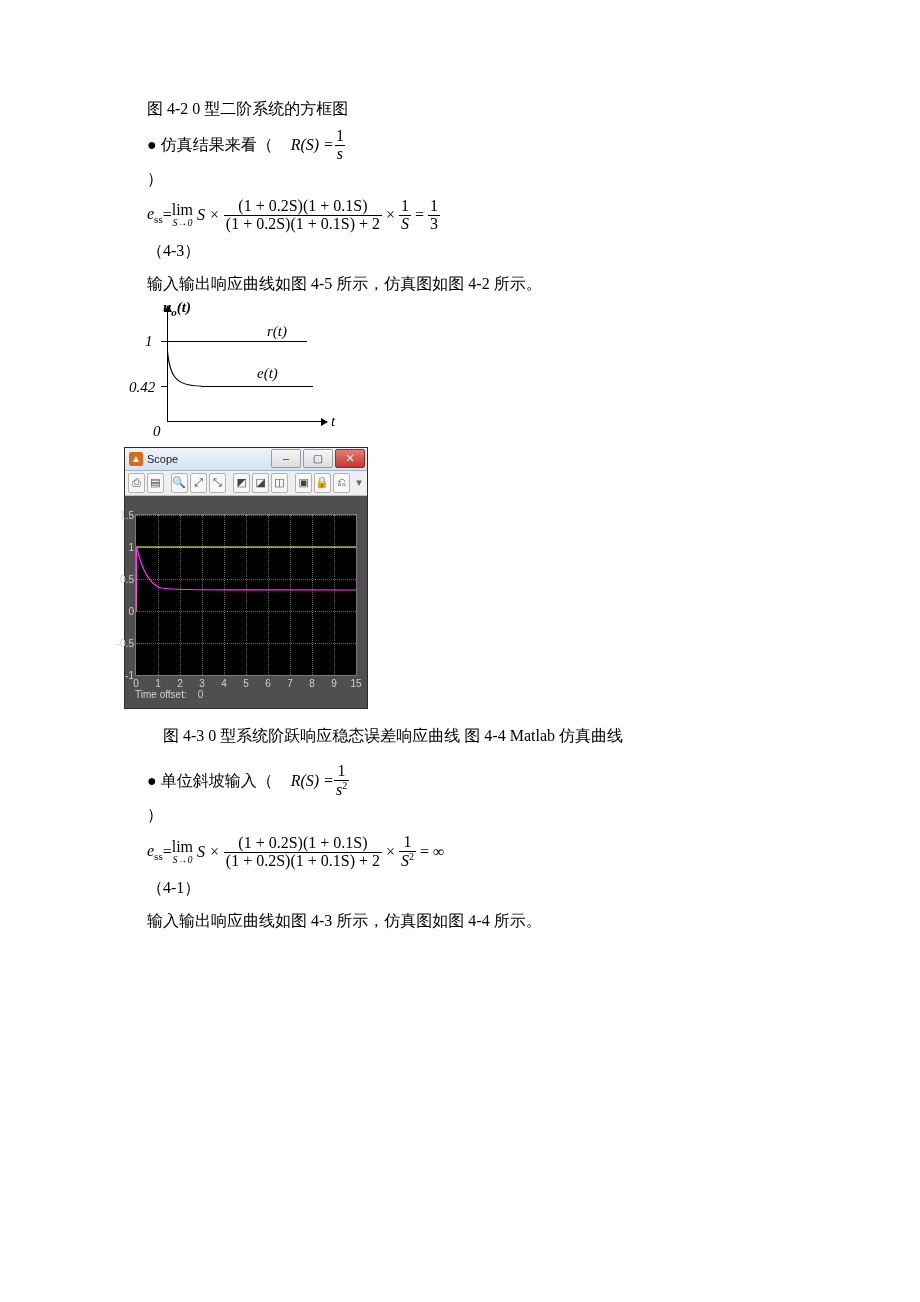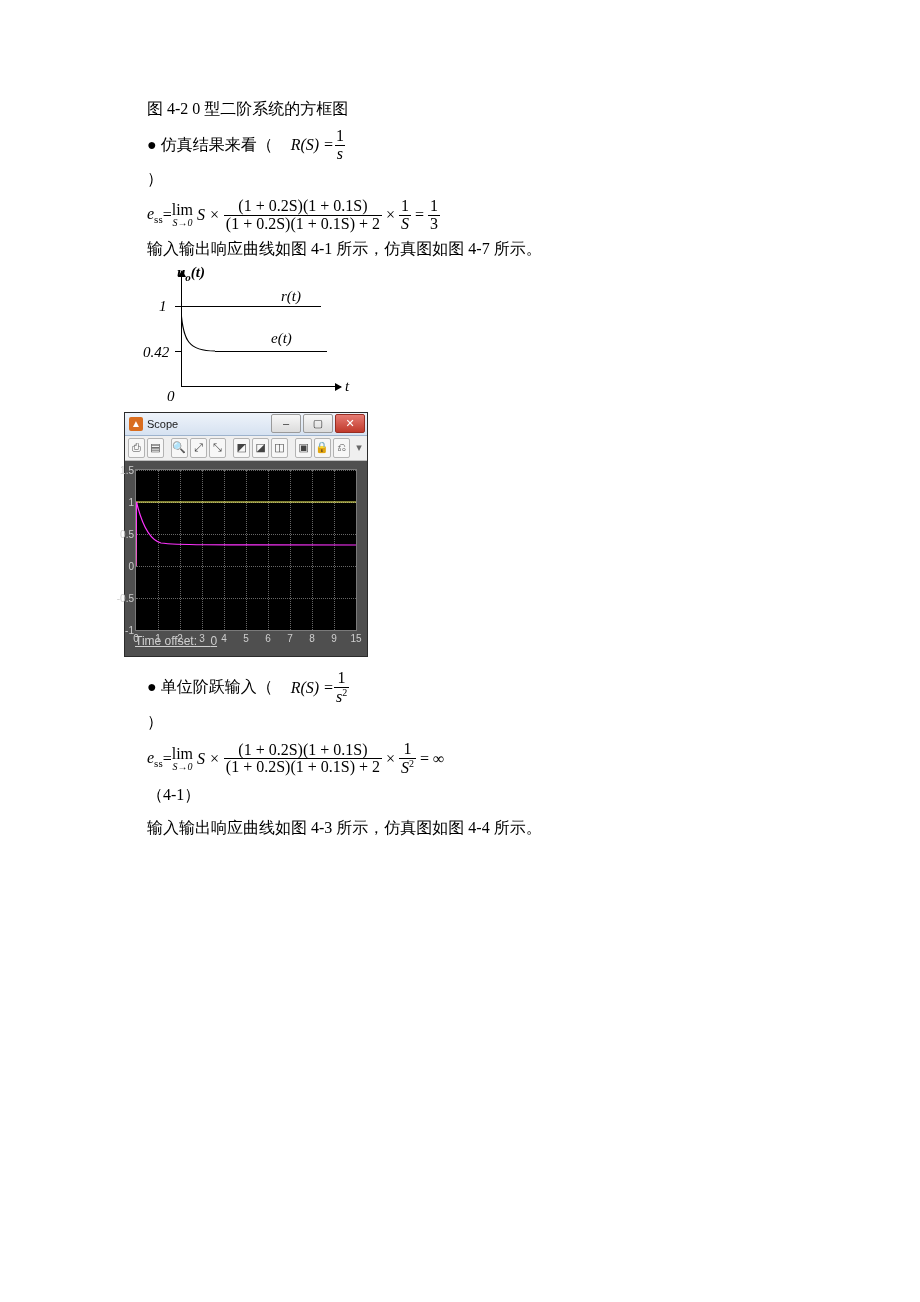--- a/index.html
+++ b/index.html
@@ -52,21 +52,21 @@
   .eqnum {
     margin-left: 2em;
     margin-top: 4px;
     margin-bottom: 6px;
   }
   
   .diagram {
     position: relative;
     width: 210px;
     height: 145px;
-    margin-left: 26px;
+    margin-left: 12px;
     margin-top: 4px;
     font-family: "Times New Roman", serif;
   }
   .diagram .xaxis {
     position: absolute; left: 40px; top: 120px; width: 160px; height: 1px; background: #000;
   }
   .diagram .xaxis::after {
     content: ""; position: absolute; right: -1px; top: -3px;
     border-left: 7px solid #000; border-top: 4px solid transparent; border-bottom: 4px solid transparent;
   }
@@ -129,30 +129,30 @@
   .scope-toolbar .tbtn {
     width:18px; height:18px; border:1px solid #b3b3b3; background:#f7f7f7;
     display:flex; align-items:center; justify-content:center; font-size:11px; color:#444;
     border-radius:2px;
   }
   .scope-toolbar .tbtn.drop { width:12px; border:none; background:transparent; color:#666; }
   .scope-plot {
     background:#4f4f4f; padding: 8px 6px 4px 6px;
   }
   .scope-axes {
-    position:relative; width: 220px; height: 160px; background:#000; margin:0 auto;
+    position:relative; width: 220px; height: 160px; background:#000; margin:10px auto;
     border:1px solid #7a7a7a;
   }
   .scope-axes .grid-h { position:absolute; left:0; right:0; border-top:1px dotted #666; }
   .scope-axes .grid-v { position:absolute; top:0; bottom:0; border-left:1px dotted #666; }
   .scope-axes .ylab { position:absolute; left:-22px; font-size:10px; color:#cfcfcf; width:20px; text-align:right; transform:translateY(-50%); }
   .scope-axes .xlab { position:absolute; bottom:-14px; font-size:10px; color:#cfcfcf; transform:translateX(-50%); }
   .scope-axes .line-y { stroke:#ffff66; stroke-width:1.2; fill:none; }
   .scope-axes .line-m { stroke:#ff33ff; stroke-width:1.2; fill:none; }
-  .scope-foot { color:#cfcfcf; font-size:12px; padding:3px 4px 4px 4px;text-decoration:underline; }
+  .scope-foot { color:#cfcfcf; font-size:10px; padding:3px 4px 4px 4px; }
 
   .watermark {
     position:absolute; left:170px; top:714px; font-size:49px;
     color:#dcdcdc; font-family:Arial,sans-serif; letter-spacing:1px;
     pointer-events:none; user-select:none; z-index:0;
   }
   .content-layer { position:relative; z-index:1; }
 </style>
 </head>
 <body>
@@ -191,22 +191,23 @@
     <span class="frac">
       <span class="num mathup">1</span>
       <span class="den math">S</span>
     </span>
     <span class="mathup" style="margin:0 4px">=</span>
     <span class="frac">
       <span class="num mathup">1</span>
       <span class="den mathup">3</span>
     </span>
   </div>
-
-  <p class="para indent">输入输出响应曲线如图 4-1 所示，仿真图如图 4-7 所示。</p>
+  <p class="para eqnum">（4-3）</p>
+
+  <p class="para indent">输入输出响应曲线如图 4-5 所示，仿真图如图 4-2 所示。</p>
 
   <div class="diagram">
     <div class="yaxis"></div>
     <div class="xaxis"></div>
     <div class="tick1"></div>
     <div class="tick033"></div>
     <div class="r-line"></div>
     <div class="e-rise">
       <svg width="40" height="80">
             <path d="M0,0 C2,30 8,40 34,40" stroke="#000" fill="none" stroke-width="1.2"></path>
@@ -297,24 +298,25 @@
         </svg>
       </div>
       <div class="scope-foot">
         <span>Time offset:</span>
         &nbsp;&nbsp;
         <span>0</span>
       </div>
     </div>
   </div>
 
+  <p class="para" style="margin-top:14px; margin-left:3em;">图 4-3 0 型系统阶跃响应稳态误差响应曲线 图 4-4 Matlab 仿真曲线</p>
 
 
   <div class="formula-row" style="margin-top:14px">
-    <span class="lead">● 单位阶跃输入（</span>
+    <span class="lead">● 单位斜坡输入（</span>
     <span style="width:18px"></span>
     <span class="math">R(S) = </span>
     <span class="frac">
       <span class="num mathup">1</span>
       <span class="den math">
         <span>s</span><sup class="mathup" style="font-size:10px">2</sup>
       </span>
     </span>
   </div>
   <p class="para indent">）</p>

